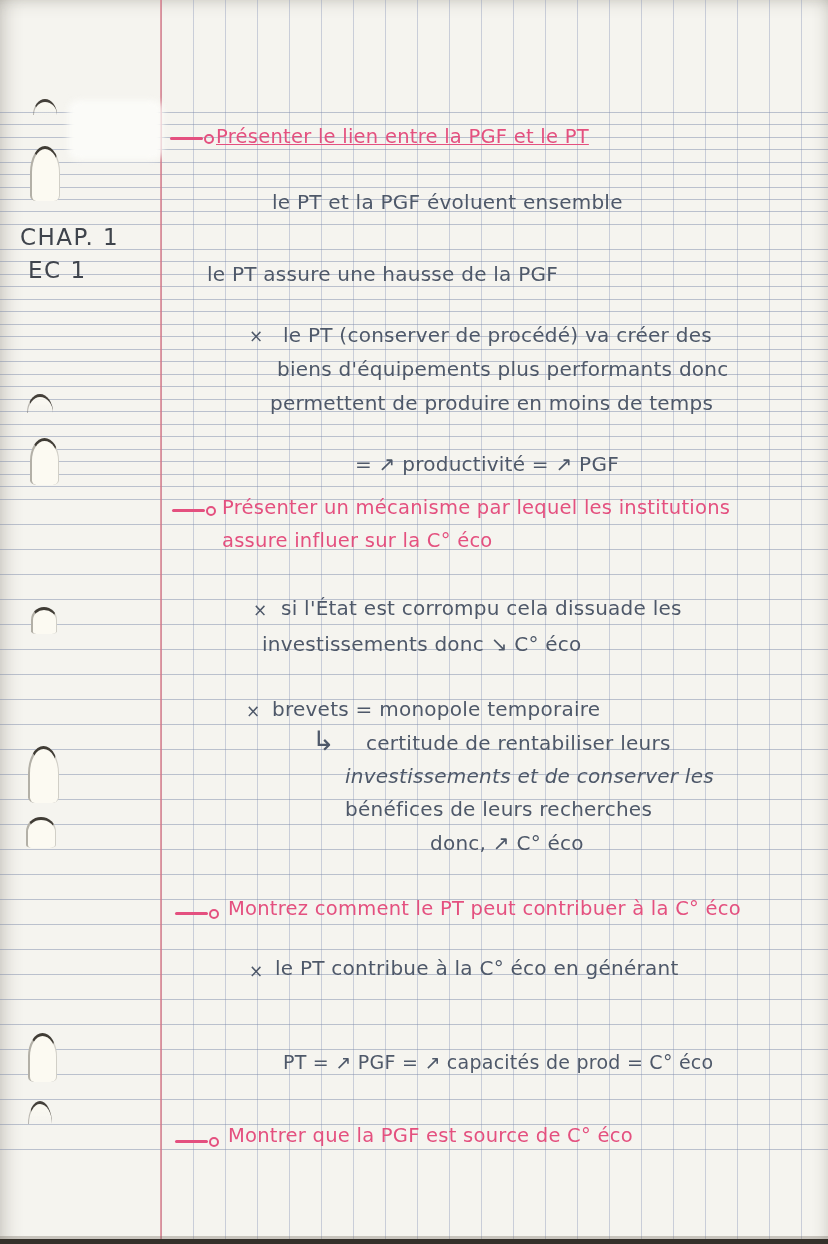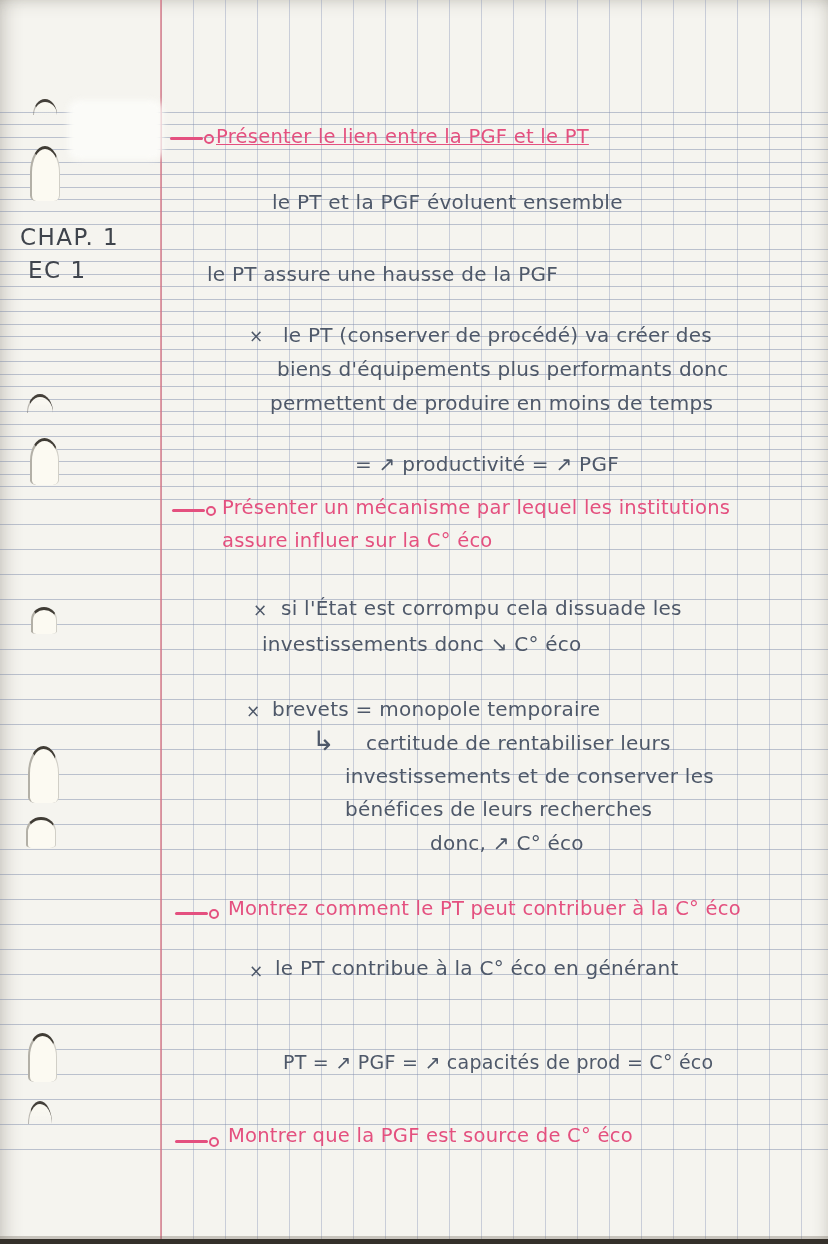--- a/index.html
+++ b/index.html
@@ -113,21 +113,21 @@
   <div class="txt pink" style="left:222px;top:529px;">assure influer sur la C° éco</div>
 
   <div class="txt marker" style="left:253px;top:600px;">×</div>
   <div class="txt blue" style="left:281px;top:596px;">si l'État est corrompu cela dissuade les</div>
   <div class="txt blue" style="left:262px;top:632px;">investissements donc ↘ C° éco</div>
 
   <div class="txt marker" style="left:246px;top:701px;">×</div>
   <div class="txt blue" style="left:272px;top:697px;">brevets = monopole temporaire</div>
   <div class="txt sub-arrow" style="left:312px;top:731px;">↳</div>
   <div class="txt blue" style="left:366px;top:731px;">certitude de rentabiliser leurs</div>
-  <div class="txt blue" style="left:345px;top:764px;">investissements et de conserver les</div>
+  <div class="txt blue" style="left:345px;top:764px;font-style:italic;">investissements et de conserver les</div>
   <div class="txt blue" style="left:345px;top:797px;">bénéfices de leurs recherches</div>
   <div class="txt blue" style="left:430px;top:831px;">donc, ↗ C° éco</div>
 
   <div class="harrow" style="left:175px;top:907px;">
     <div class="line"></div>
       <div class="head"></div>
   </div>
   <div class="txt pink" style="left:228px;top:897px;">Montrez comment le PT peut contribuer à la C° éco</div>
 
   <div class="txt marker" style="left:249px;top:961px;">×</div>

